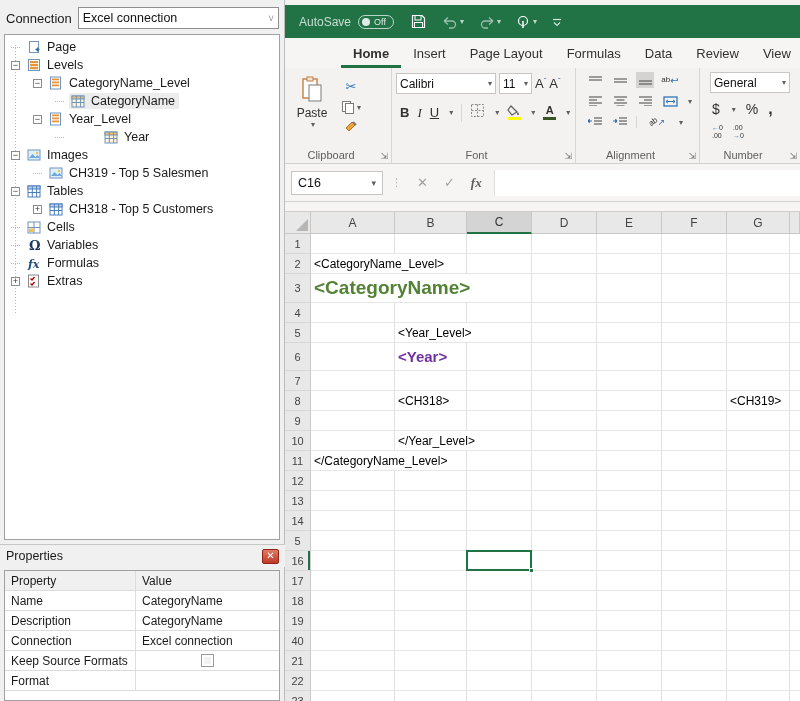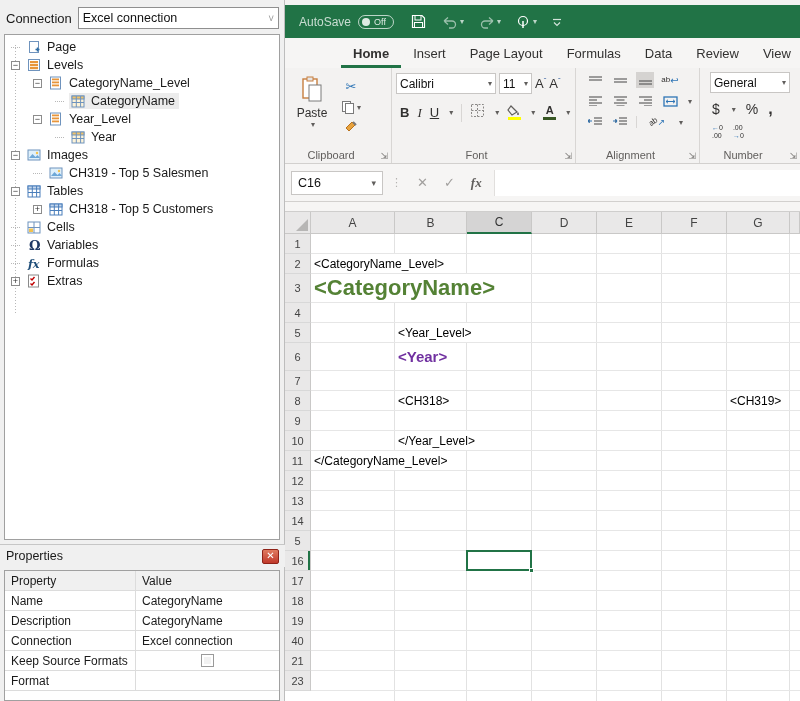--- a/index.html
+++ b/index.html
@@ -142,21 +142,21 @@
   .vlines { position:absolute; top:0; bottom:0; width:1px; background:#e2e2e2; z-index:0; }
   .grow { display:flex; position:relative; z-index:1; }
   .rhead { width:26px; background:#e9e8e8; border-right:1px solid #c9c8c7;
     border-bottom:1px solid #d8d8d8; display:flex; align-items:center; justify-content:center;
     font-size:11px; color:#444; flex:0 0 26px; }
   .rhead.selrow { box-shadow:inset -2px 0 0 #217346; }
   .rbody { flex:1; position:relative; border-bottom:1px solid #e6e6e6; }
   .celltext { position:absolute; top:0; bottom:0; display:flex; align-items:center;
     background:#fff; padding:0 2px; white-space:nowrap; z-index:2;
     font-size:12px; color:#000; }
-  .celltext.green-bold { font-size:22px; font-weight:bold; color:#548235; }
+  .celltext.green-bold { font-size:19px; font-weight:bold; color:#548235; }
   .celltext.purple-bold { font-size:15px; font-weight:bold; color:#7030a0; }
   .sel-cell { position:absolute; border:2px solid #217346; background:transparent; z-index:3; }
   .sel-cell .handle { position:absolute; right:-4px; bottom:-4px; width:5px; height:5px;
     background:#217346; border:1px solid #fff; }
 </style>
 </head>
 <body>
 
 <div class="app">
 
@@ -232,21 +232,21 @@
                 <svg width="13" height="14" viewBox="0 0 13 14">
                   <rect x="1.5" y="1" width="10" height="12" fill="#fff" stroke="#6f93bd"></rect>
                   <rect x="3" y="2.5" width="7" height="1.8" fill="#e8953a"></rect>
                   <rect x="3" y="5.5" width="7" height="1.8" fill="#e8953a"></rect>
                   <rect x="3" y="8.5" width="7" height="1.8" fill="#e8953a"></rect>
                 </svg>
               </span>
               <span class="t-label">Year_Level</span>
             </span>
           </div>
-          <div class="tree-item" style="padding-left: 50px;">
+          <div class="tree-item" style="padding-left: 50px; gap: 33px;">
             <span class="stub"></span>
             <span class="t-inner">
               <span class="t-icon">
                 <svg width="14" height="13" viewBox="0 0 14 13">
                   <rect x="1" y="1" width="12" height="11" fill="#fdf3d8" stroke="#6f93bd"></rect>
                   <rect x="1" y="1" width="12" height="3" fill="#f0c36b" stroke="#6f93bd"></rect>
                   <path d="M5.3 1v11 M9.6 1v11 M1 7.5h12" stroke="#6f93bd"></path>
                 </svg>
               </span>
               <span class="t-label">Year</span>
@@ -755,20 +755,24 @@
         </div>
         <div class="grow" style="height: 20px;">
           <div class="rhead">40</div>
           <div class="rbody"></div>
         </div>
         <div class="grow" style="height: 20px;">
           <div class="rhead">21</div>
           <div class="rbody"></div>
         </div>
         <div class="grow" style="height: 20px;">
+          <div class="rhead">22</div>
+          <div class="rbody"></div>
+        </div>
+        <div class="grow" style="height: 20px;">
           <div class="rhead">23</div>
           <div class="rbody"></div>
         </div>
         <div class="sel-cell" style="left: 181px; top: 316px; width: 66px; height: 21px;">
           <div class="handle"></div>
         </div>
       </div>
   </div>
 </div>
 

